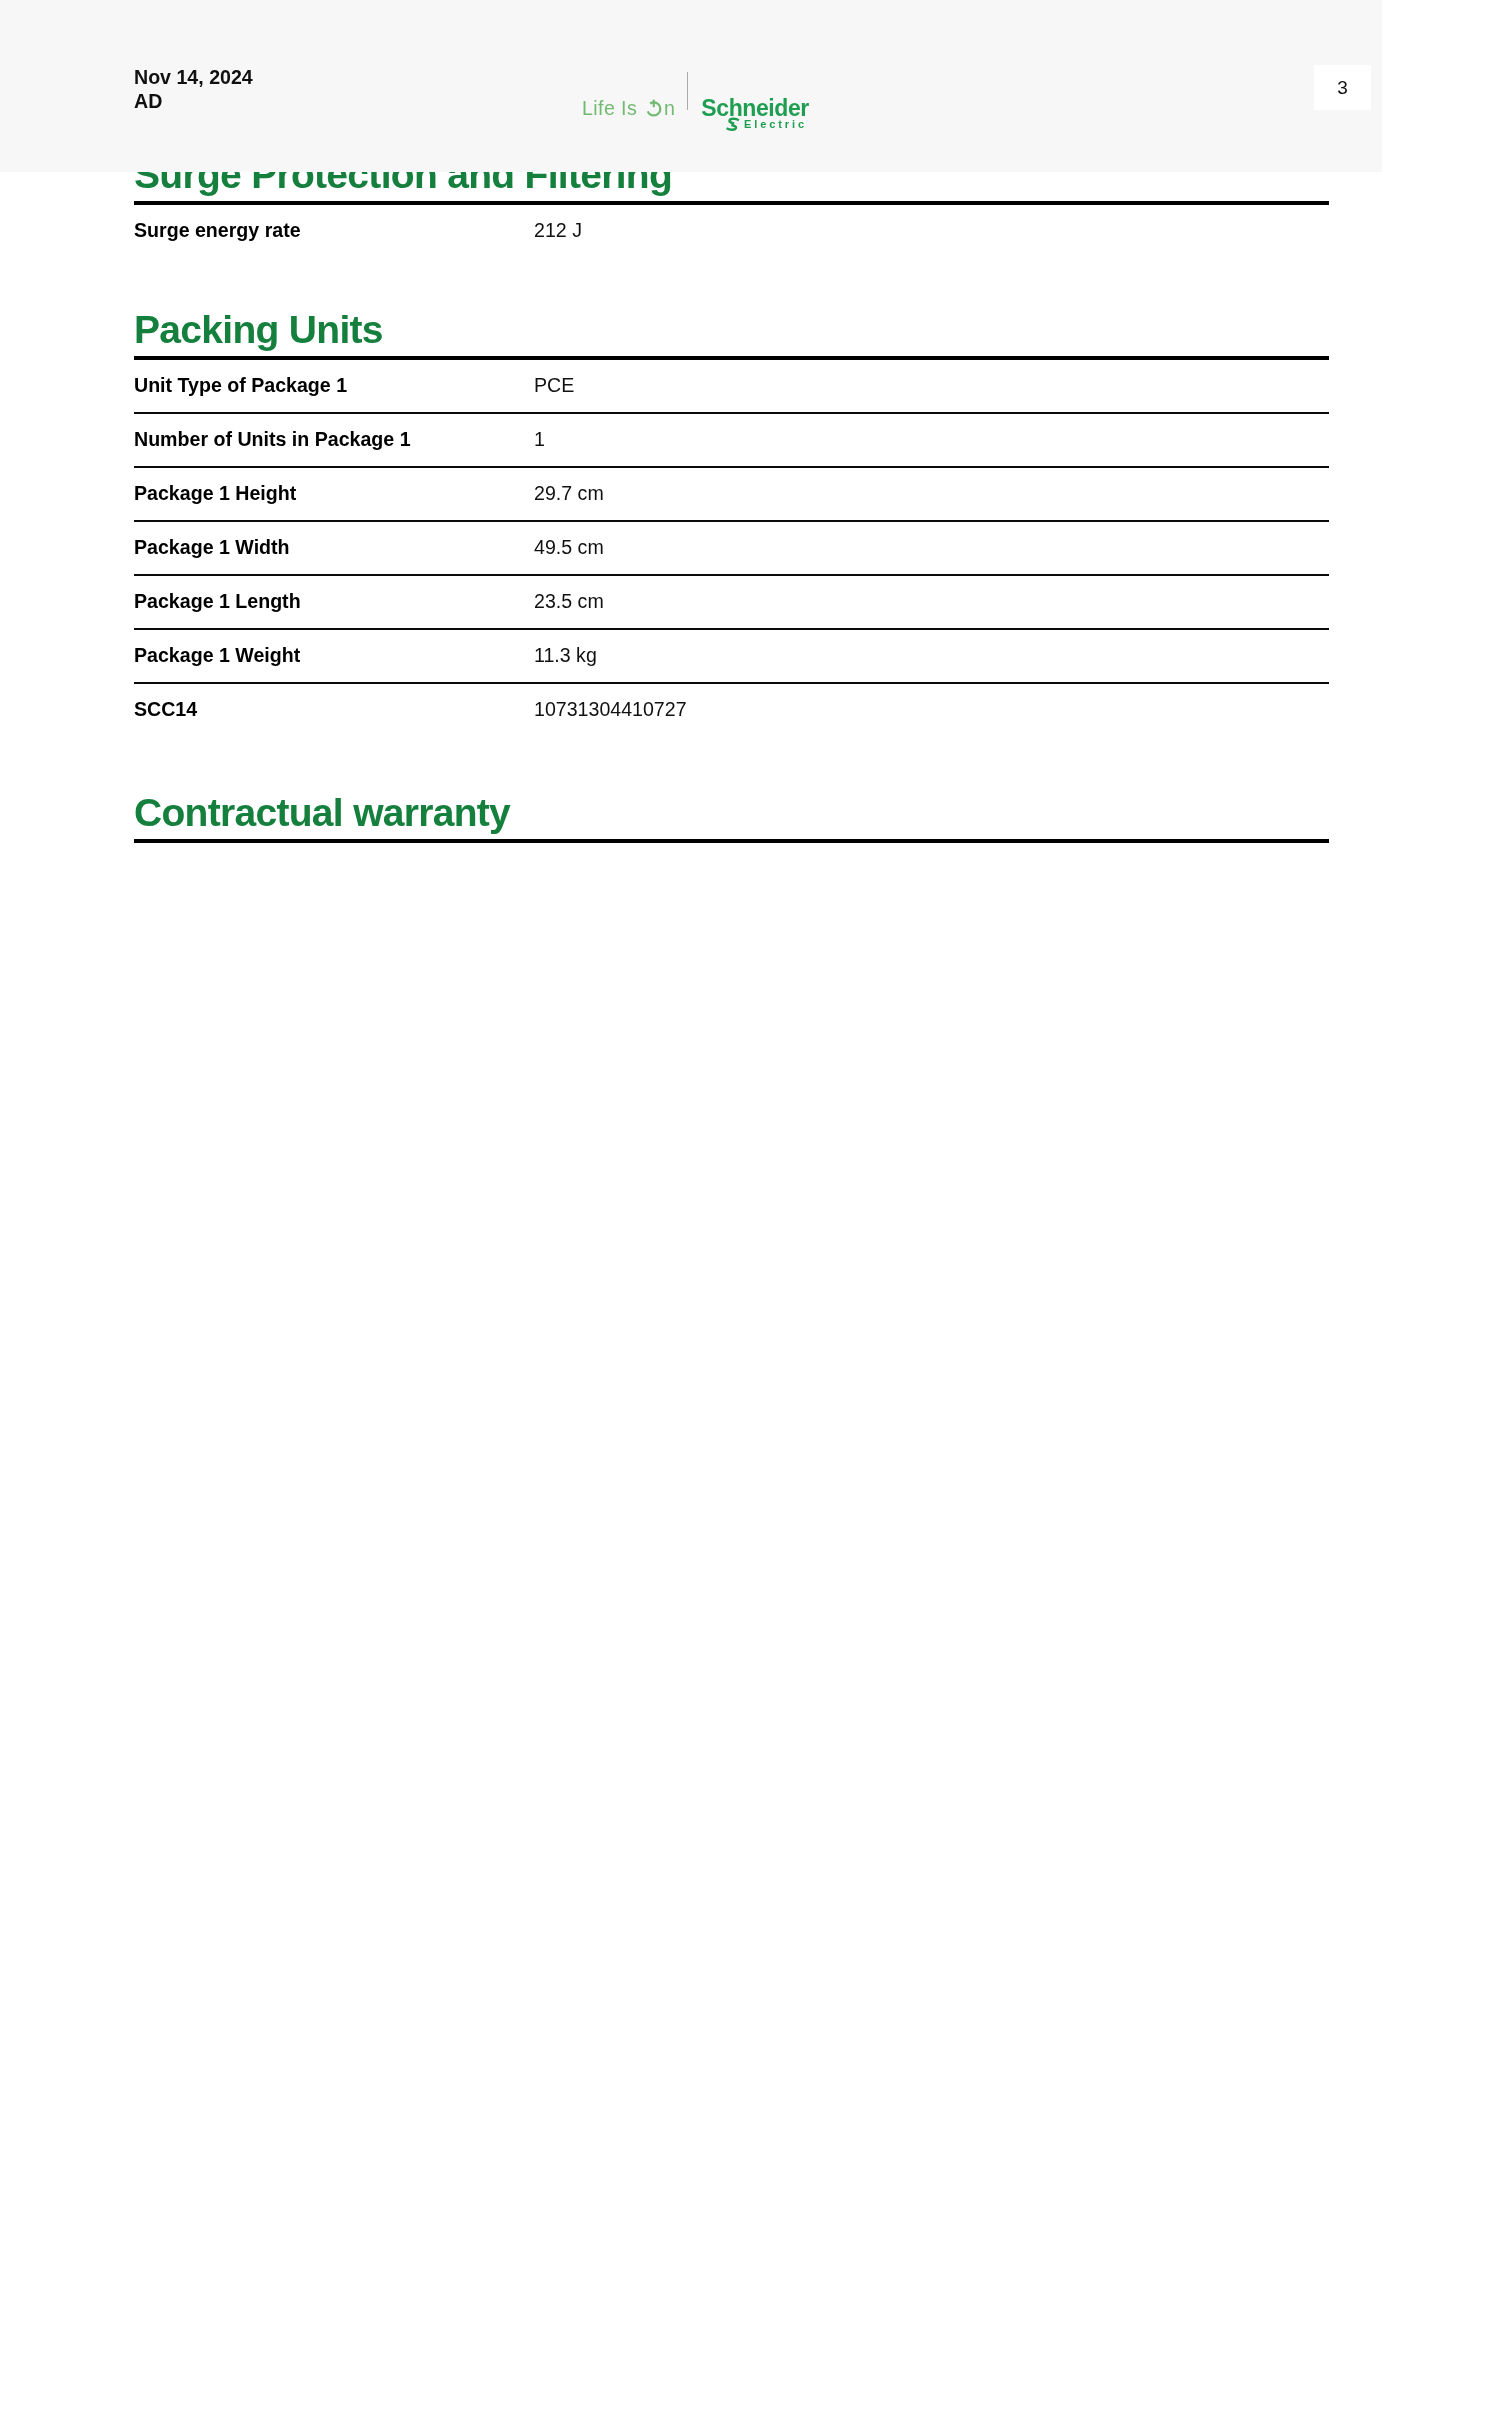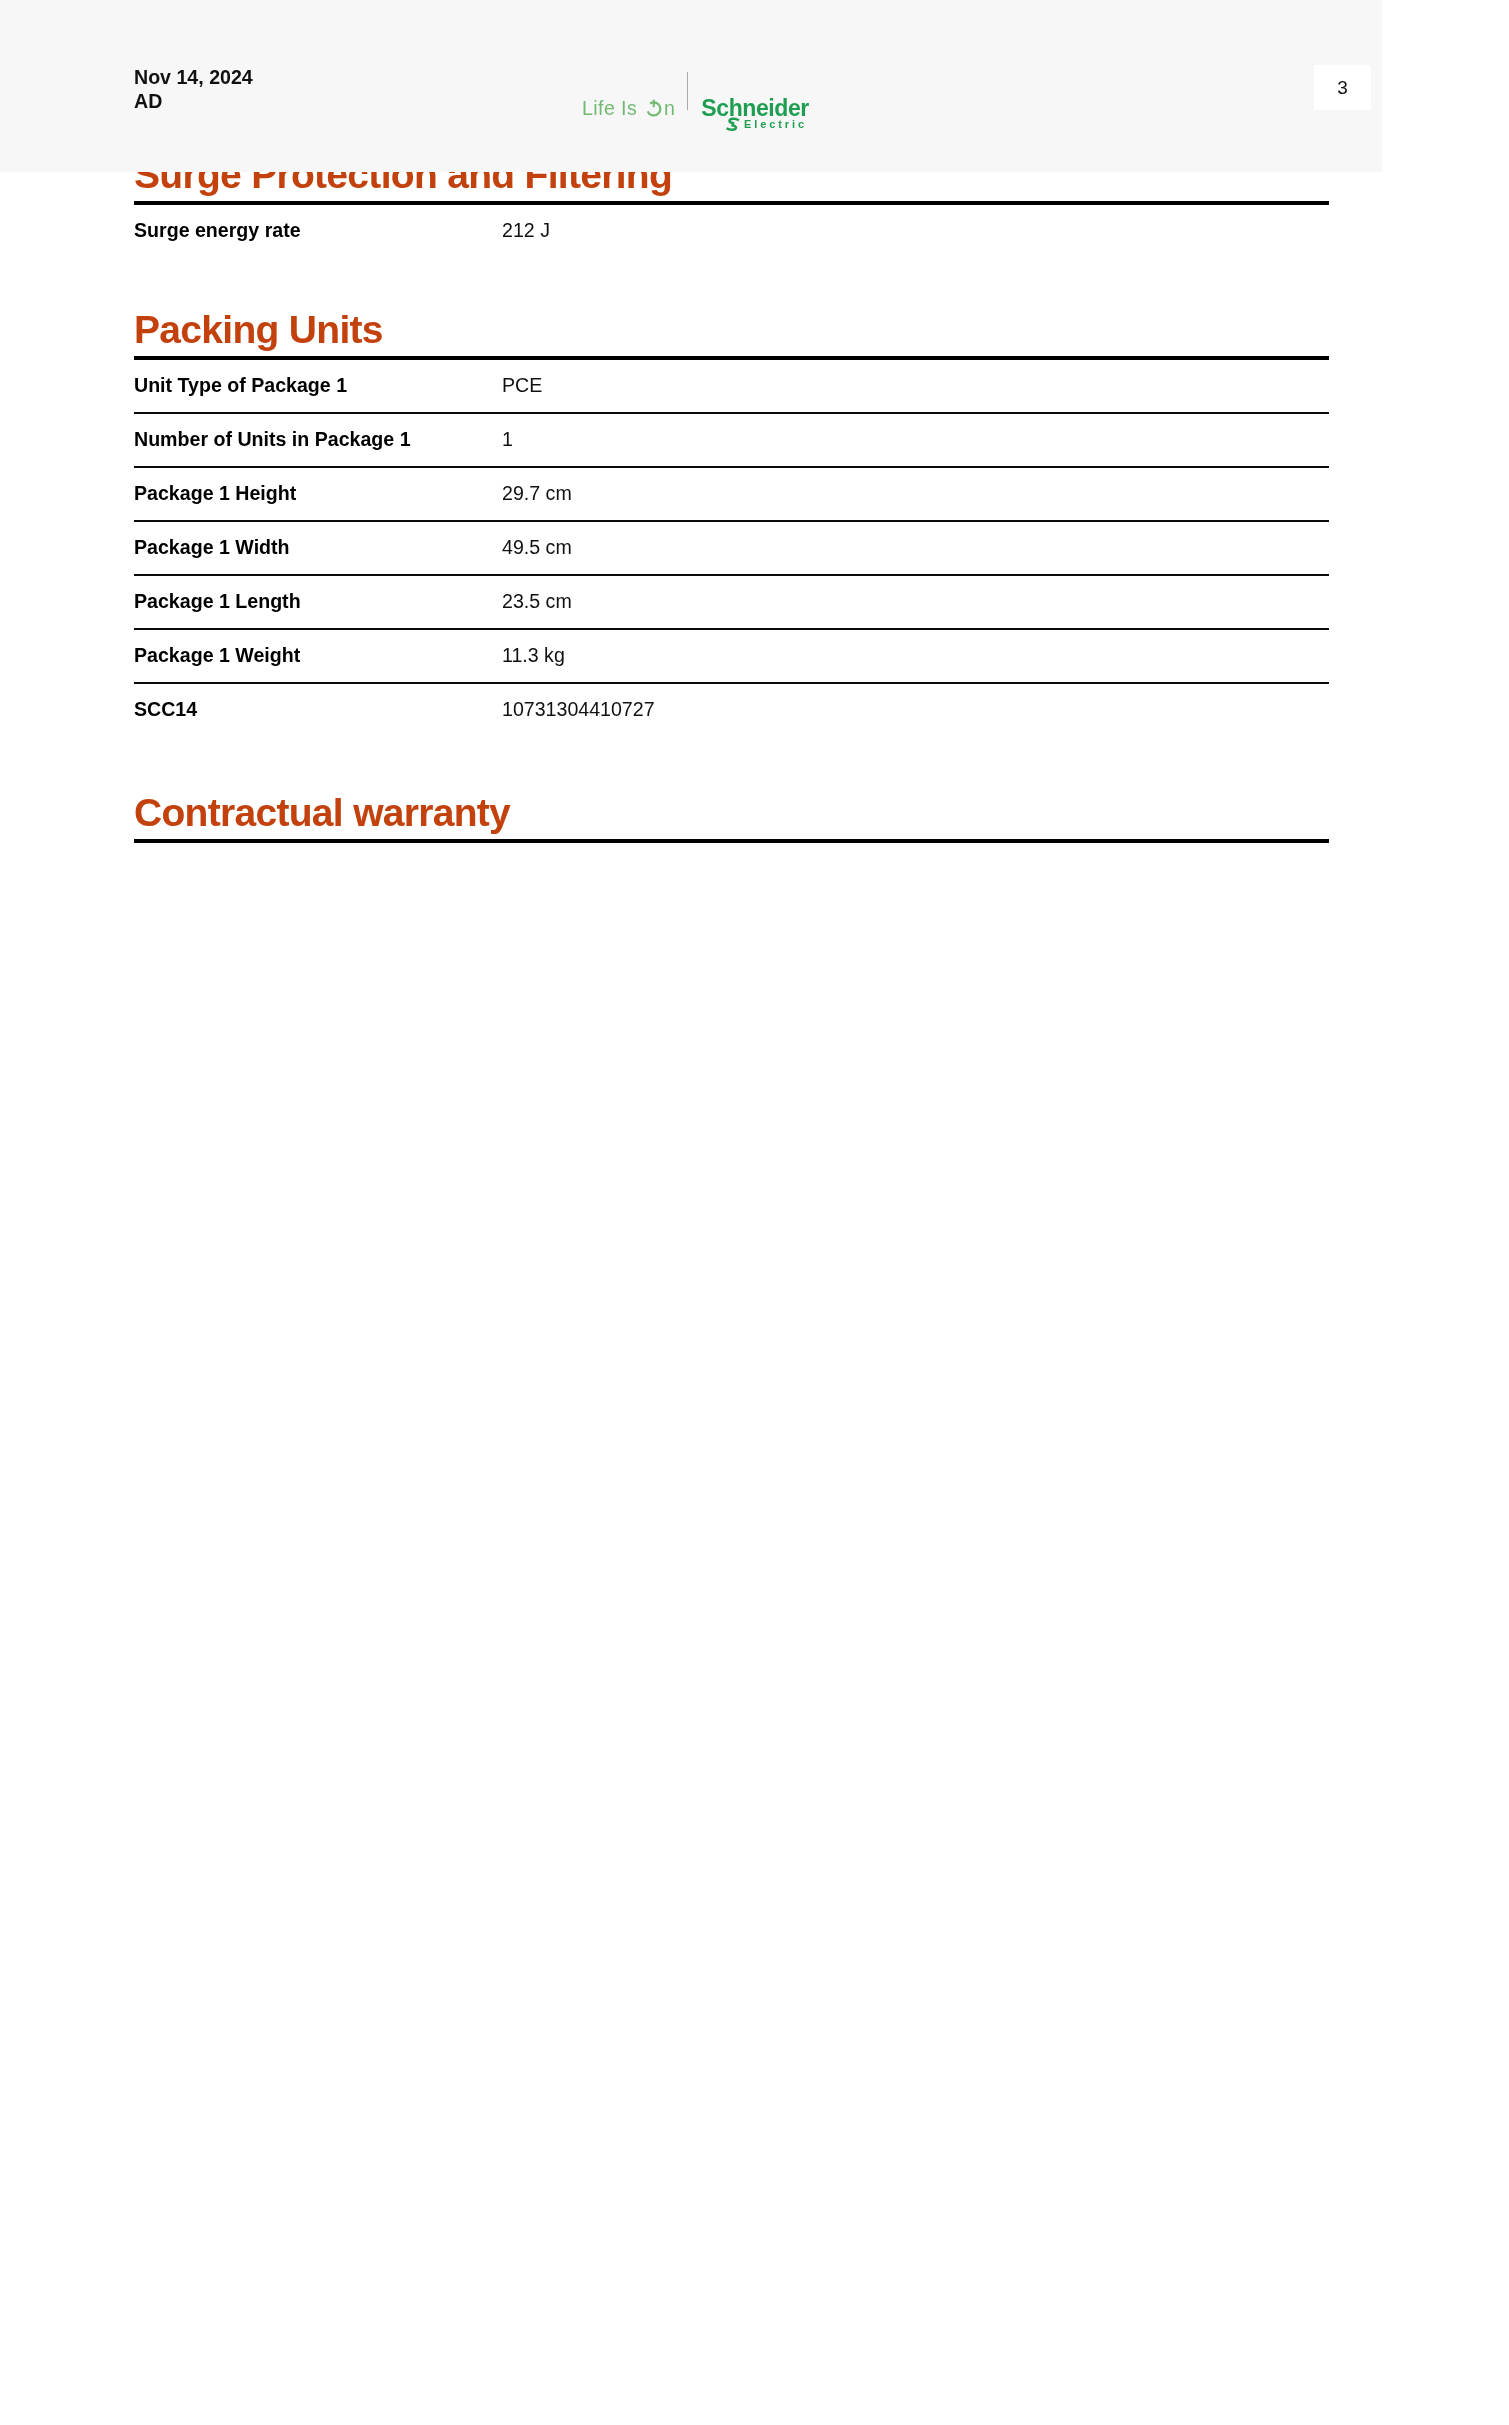--- a/index.html
+++ b/index.html
@@ -15,35 +15,36 @@
     position:absolute;
     left:134px; top:0;
     width:1195px;
   }
   .section { }
   .section-title {
     font-size:39px;
     font-weight:bold;
     letter-spacing:-0.7px;
     line-height:45px;
-    color:#c2410c;
+    color:#15803d;
   }
   .section-rule {
     height:3.6px;
     background:#000;
     margin-top:4.4px;
   }
   .m-top-1 { padding-top:2.9px; }
   .sec-gap-a { margin-top:41px; }
   .sec-gap-b { margin-top:47px; }
   .sec-gap-c { margin-top:51px; }
   .spec-row {
     display:flex;
     align-items:flex-start;
     padding:14.5px 0 17.5px 0;
+    gap:32px;
   }
   .spec-row.ruled {
     padding:14.5px 0 14.5px 0;
     border-bottom:2.9px solid #0a0a0a;
   }
   .spec-label {
     width:368px;
     flex:0 0 368px;
     font-size:19.6px;
     font-weight:bold;

